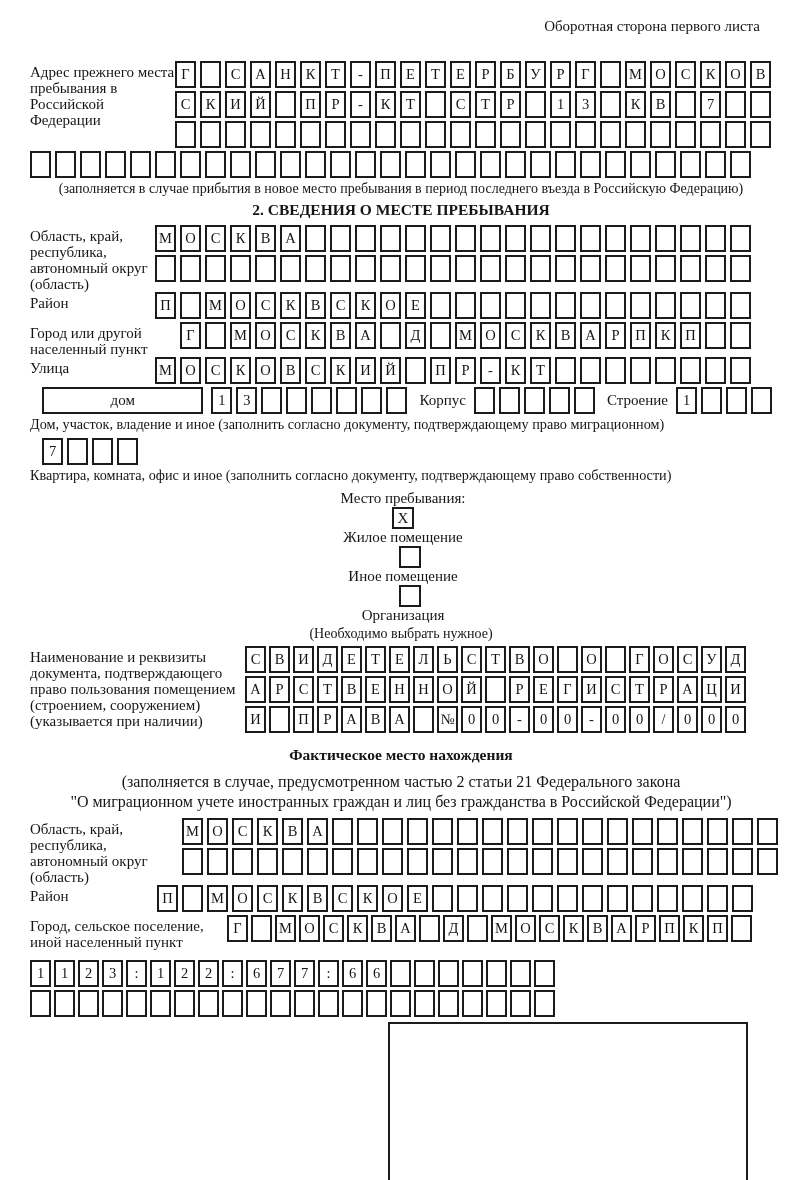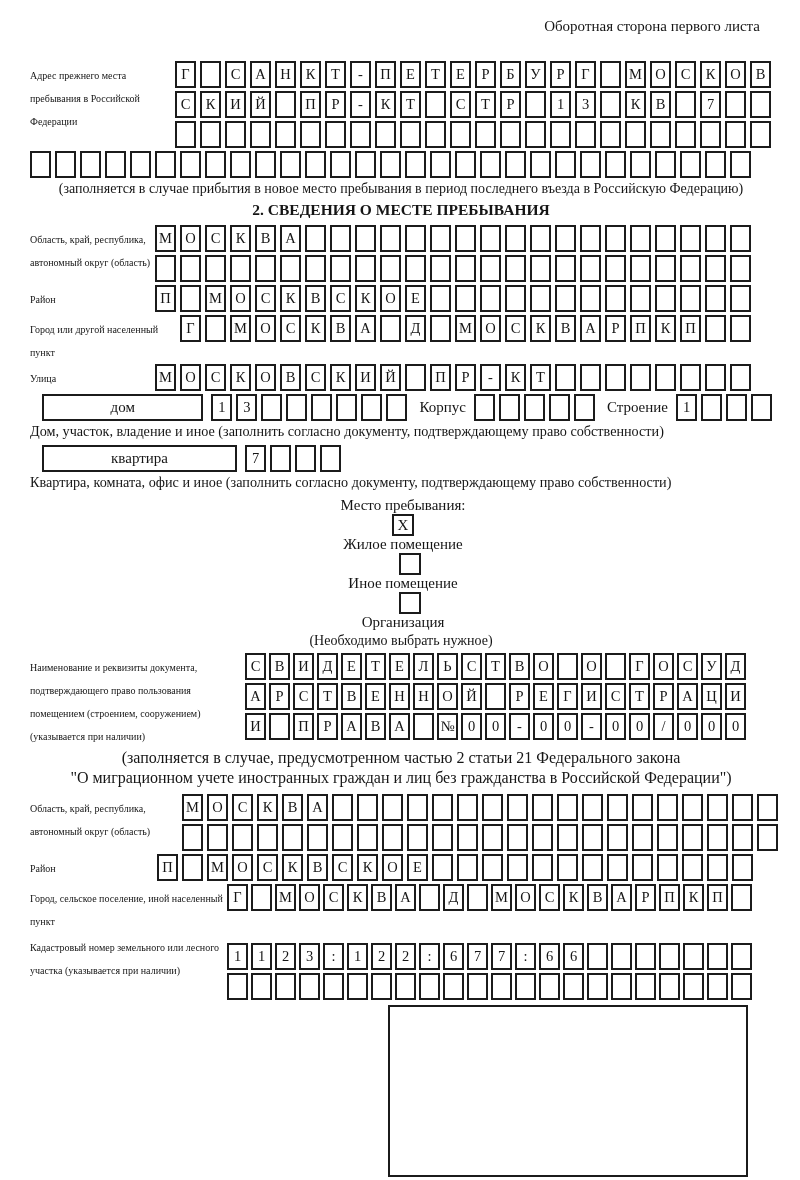--- a/index.html
+++ b/index.html
@@ -3,21 +3,21 @@
 <meta charset="utf-8">
 <style>
   * { margin:0; padding:0; box-sizing:border-box; }
   html,body { width:800px; height:1180px; background:#ffffff; }
   body { font-family:"Liberation Serif","DejaVu Serif",serif; color:#151515; }
   .sheet { width:800px; height:1180px; padding:10px 28px 0 30px; overflow:hidden; position:relative; }
 
   .hdr { text-align:right; font-size:15px; margin:8px 12px 26px 0; }
 
   .frow { display:flex; align-items:flex-start; margin-bottom:0; }
-  .lbl { font-size:10px; line-height:23px; padding-top:3px; flex:0 0 auto; }
+  .lbl { font-size:15px; line-height:16px; padding-top:3px; flex:0 0 auto; }
   .w145{width:145px;} .w125{width:125px;} .w150{width:150px;font-family:Liberation Serif, serif;} .w215{width:215px;}
   .w152{width:152px;} .w127{width:127px;} .w197{width:197px;}
 
   .grids { display:flex; flex-direction:column; }
   .cellrow { display:flex; gap:4px; margin-bottom:3px; }
   .cellrow.tight { gap:3px; }
   .cell { flex:0 0 21px; width:21px; height:27px; border:2px solid #1b1b1b;
           display:flex; align-items:center; justify-content:center;
           font-size:14.5px; background:#fff; }
 
@@ -344,24 +344,23 @@
         <span class="cell"></span>
       </div>
     <div class="mid-lbl">Строение</div>
     <div class="cellrow" style="margin-bottom:0">
         <span class="cell">1</span>
         <span class="cell"></span>
         <span class="cell"></span>
         <span class="cell"></span>
       </div>
   </div>
-  <div class="caption">Дом, участок, владение и иное (заполнить согласно документу, подтверждающему право собственности)</div>
+  <div class="caption">Дом, участок, владение и иное (заполнить согласно документу, подтверждающему право миграционном)</div>
 
   <div class="dom-row">
-    <div class="widebox kv-box">квартира</div>
     <div class="cellrow" style="margin-bottom:0">
         <span class="cell">7</span>
         <span class="cell"></span>
         <span class="cell"></span>
         <span class="cell"></span>
       </div>
   </div>
   <div class="caption">Квартира, комната, офис и иное (заполнить согласно документу, подтверждающему право собственности)</div>
 
   <div class="mesto-row">
@@ -443,20 +442,21 @@
           <span class="cell">0</span>
           <span class="cell">0</span>
           <span class="cell">/</span>
           <span class="cell">0</span>
           <span class="cell">0</span>
           <span class="cell">0</span>
         </div>
     </div>
   </div>
 
+  <div class="fact-title">Фактическое место нахождения</div>
   <div class="fact-note">
     <div>(заполняется в случае, предусмотренном частью 2 статьи 21 Федерального закона</div>
     <div>"О миграционном учете иностранных граждан и лиц без гражданства в Российской Федерации")</div>
   </div>
 
   <div class="frow">
     <div class="lbl w152">Область, край, республика, автономный округ (область)</div>
     <div class="grids">
       <div class="cellrow">
           <span class="cell">М</span>
@@ -569,21 +569,20 @@
           <span class="cell">Р</span>
           <span class="cell">П</span>
           <span class="cell">К</span>
           <span class="cell">П</span>
           <span class="cell"></span>
         </div>
     </div>
   </div>
 
   <div class="frow">
-    <div class="lbl w197">Кадастровый номер земельного или лесного участка (указывается при наличии)</div>
     <div class="grids kad-grids">
       <div class="cellrow tight">
           <span class="cell">1</span>
           <span class="cell">1</span>
           <span class="cell">2</span>
           <span class="cell">3</span>
           <span class="cell">:</span>
           <span class="cell">1</span>
           <span class="cell">2</span>
           <span class="cell">2</span>

